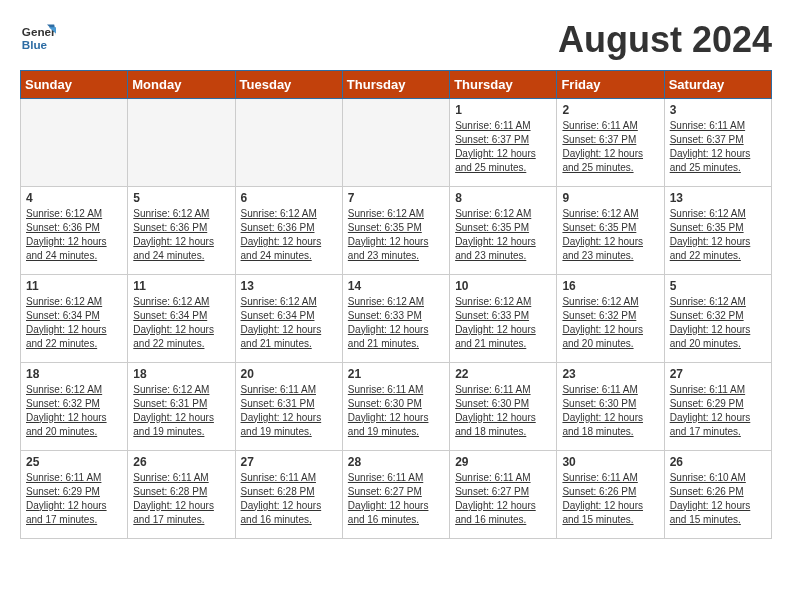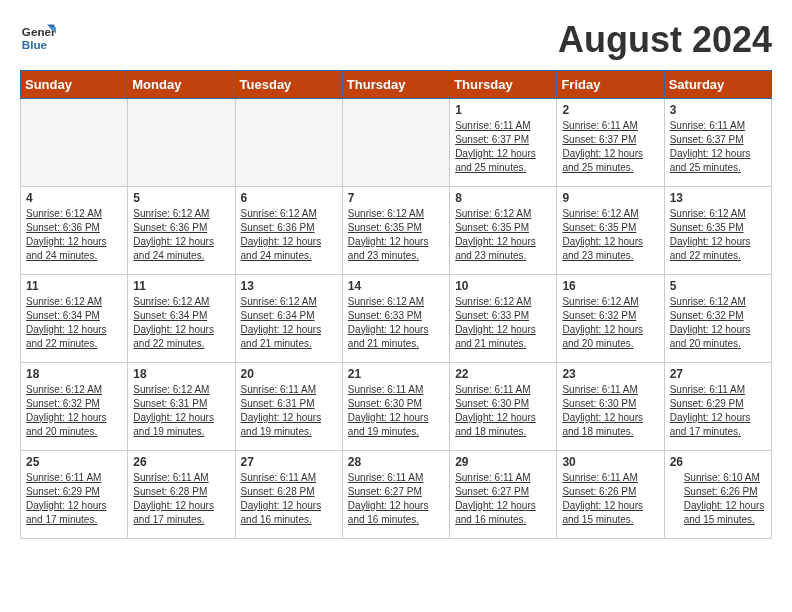--- a/index.html
+++ b/index.html
@@ -325,20 +325,20 @@
         </td>
         <td>
           <span class="day-num">30</span>
           <div class="cell-info" style="white-space: pre-line;">Sunrise: 6:11 AM
 Sunset: 6:26 PM
 Daylight: 12 hours
 and 15 minutes.</div>
         </td>
         <td>
           <span class="day-num">26</span>
-          <div class="cell-info" style="white-space: pre-line; margin-left: 14px;">Sunrise: 6:10 AM
+          <div class="cell-info" style="white-space: pre-line;">Sunrise: 6:10 AM
 Sunset: 6:26 PM
 Daylight: 12 hours
 and 15 minutes.</div>
         </td>
       </tr>
     </tbody>
 </table>
 
 </body></html>

